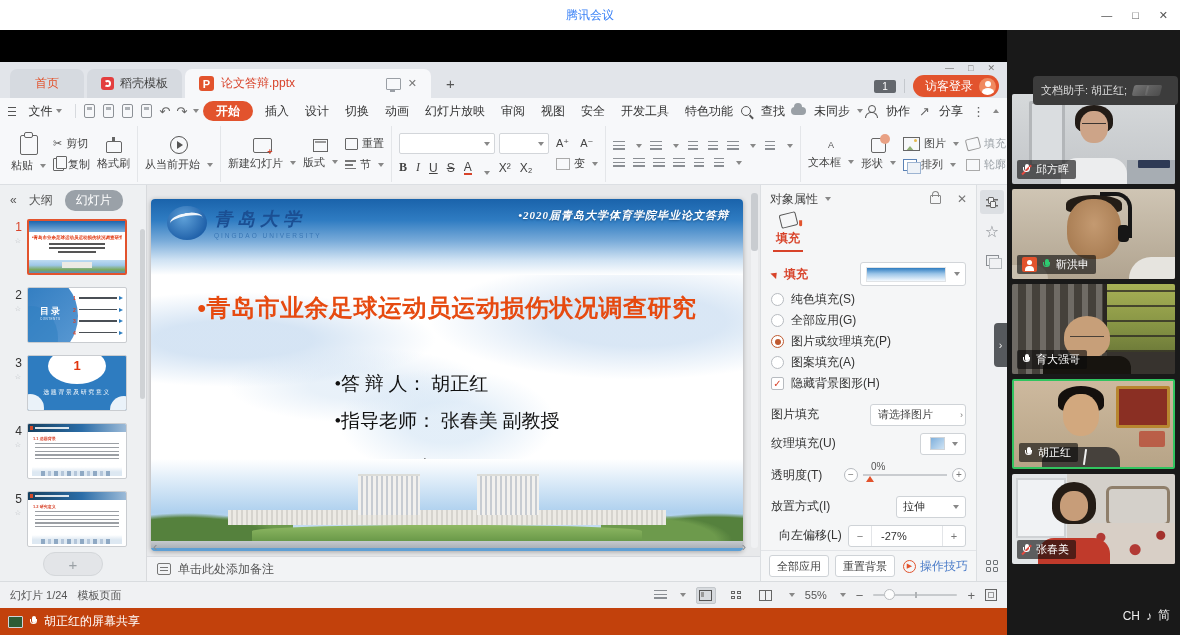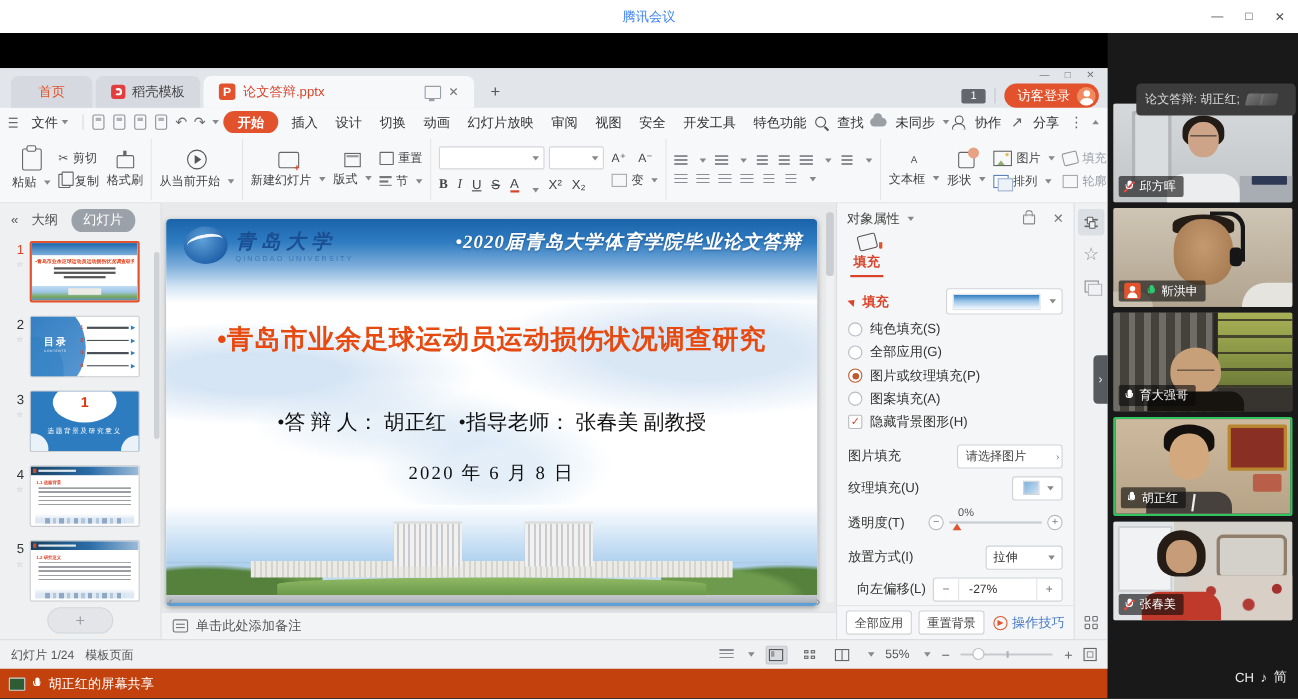--- a/index.html
+++ b/index.html
@@ -146,31 +146,31 @@
   .t45h::after{content:'';position:absolute;left:7px;top:3px;width:34px;height:2px;background:rgba(255,255,255,.85);}
   .t45red{margin:4px 5px 2px;color:#d8432a;font-size:4px;font-weight:bold;white-space:nowrap;overflow:hidden;}
   .t45lines{margin:2px 7px 0;height:18px;background:repeating-linear-gradient(180deg,#9b9fa4 0 1.2px,transparent 1.2px 3.8px);}
   .t45city{position:absolute;bottom:2px;left:4px;right:4px;height:9px;background:linear-gradient(180deg,rgba(255,255,255,0),#dde8f2 55%);}
   .t45city::after{content:'';position:absolute;left:10%;bottom:0;width:80%;height:5px;background:repeating-linear-gradient(90deg,#8fa9c4 0 4px,transparent 4px 7px,#b4c6da 7px 10px,transparent 10px 13px);}
   
   .canvas{flex:1;background:#e8e9eb;display:flex;flex-direction:column;min-width:0;position:relative;}
   .cscroll{flex:1;position:relative;}
   .slide{position:absolute;left:4px;top:14px;width:592px;height:352px;background:#fff;border-radius:4px;box-shadow:0 1px 5px rgba(0,0,0,.3);overflow:hidden;}
   .s-head{position:absolute;top:0;left:0;right:0;height:76px;background:linear-gradient(180deg,#1a63ab 0%,#2f7cc2 28%,#79abd9 55%,#cfe2f3 80%,#ffffff 100%);}
-  .s-banner{position:absolute;top:9px;right:14px;color:#fff;font-size:17px;font-weight:bold;font-style:italic;font-family:"Liberation Serif","DejaVu Serif",serif;letter-spacing:1px;text-shadow:0 1px 2px rgba(0,30,70,.4);}
+  .s-banner{position:absolute;top:9px;right:14px;color:#fff;font-size:11px;font-weight:bold;font-style:italic;font-family:"Liberation Serif","DejaVu Serif",serif;letter-spacing:1px;text-shadow:0 1px 2px rgba(0,30,70,.4);}
   .s-logo{position:absolute;left:16px;top:7px;display:flex;align-items:center;gap:7px;}
   .s-globe{width:40px;height:34px;border-radius:50%;background:radial-gradient(circle at 42% 35%,#5ea0d8 0%,#1e5fa8 75%);position:relative;}
   .s-globe::after{content:'';position:absolute;left:3px;top:7px;width:33px;height:12px;border-top:3px solid rgba(255,255,255,.92);border-radius:50%;transform:rotate(-10deg);}
   .s-logotxt{display:flex;flex-direction:column;}
   .s-logocn{font-family:"Liberation Serif","DejaVu Serif",serif;font-weight:bold;font-style:italic;color:#1b4f93;font-size:18px;letter-spacing:5px;}
   .s-logoen{font-size:6.5px;color:#3a77b5;letter-spacing:2px;margin-top:1px;}
   .s-map{position:absolute;top:76px;bottom:92px;left:0;right:0;background:radial-gradient(ellipse at 14% 35%,rgba(186,211,237,.6) 0 11%,transparent 28%),radial-gradient(ellipse at 82% 25%,rgba(186,211,237,.55) 0 13%,transparent 30%),radial-gradient(ellipse at 50% 80%,rgba(200,222,242,.5) 0 10%,transparent 26%),radial-gradient(ellipse at 35% 60%,rgba(205,224,242,.45) 0 9%,transparent 24%);}
   .s-title{position:absolute;top:93px;left:0;right:0;text-align:center;color:#e64a10;font-weight:bold;font-size:24px;letter-spacing:.5px;}
   .s-block{position:absolute;top:172px;left:0;right:0;display:flex;flex-direction:column;align-items:center;font-family:"Liberation Serif","DejaVu Serif",serif;color:#111;}
-  .s-lines{display:flex;flex-direction:row;gap:11px;font-size:19px;}
+  .s-lines{display:flex;flex-direction:column;gap:11px;font-size:19px;}
   .s-date{margin-top:21px;font-size:17px;letter-spacing:2px;}
   .s-photo{position:absolute;bottom:0;left:0;right:0;height:92px;}
   .ph-sky{position:absolute;inset:0;background:linear-gradient(180deg,#ffffff 0%,#d7e8f7 28%,#aed0ee 58%,#e8f2fb 100%);}
   .ph-trl{position:absolute;bottom:10px;left:0;width:24%;height:30px;background:radial-gradient(ellipse at 25% 100%,#55813d 0 55%,transparent 66%),radial-gradient(ellipse at 75% 100%,#6d9a4c 0 50%,transparent 62%);}
   .ph-trr{position:absolute;bottom:10px;right:0;width:24%;height:30px;background:radial-gradient(ellipse at 30% 100%,#6d9a4c 0 52%,transparent 63%),radial-gradient(ellipse at 80% 100%,#55813d 0 56%,transparent 66%);}
   .ph-bw{position:absolute;bottom:26px;left:13%;right:13%;height:15px;background:repeating-linear-gradient(90deg,#eceae4 0 3px,#d6d4ce 3px 5px);}
   .ph-tl{position:absolute;bottom:36px;left:35%;width:10.5%;height:39px;background:repeating-linear-gradient(90deg,#f2f1ee 0 3px,#c7ccd2 3px 5px);border-top:2px solid #dcddd9;}
   .ph-tr{position:absolute;bottom:36px;left:55%;width:10.5%;height:39px;background:repeating-linear-gradient(90deg,#f2f1ee 0 3px,#c7ccd2 3px 5px);border-top:2px solid #dcddd9;}
   .ph-lawn{position:absolute;bottom:9px;left:17%;right:17%;height:17px;background:linear-gradient(180deg,#90b964 0%,#679747 100%);border-radius:50% 50% 0 0/36% 36% 0 0;}
   .ph-road{position:absolute;bottom:0;left:0;right:0;height:10px;background:linear-gradient(180deg,#c6cacf 0%,#9fa6ad 100%);}
@@ -876,21 +876,21 @@
 
       <div class="sharebar">
         <span class="shm"></span>
         <span class="mic"></span>
         <span>胡正红的屏幕共享</span>
       </div>
     </div>
 
     <div class="videocol">
       <div class="toast">
-        <span>论文答辩: 胡正红;</span>
+        <span>文档助手: 胡正红;</span>
         <span class="blurlogo"></span>
         <span class="blurlogo b"></span>
       </div>
       <div class="tiles">
         <div class="tile">
           <div class="a1">
             <div class="door"></div>
               <div class="desk"></div>
               <div class="binder"></div>
             <div class="hair"></div>

